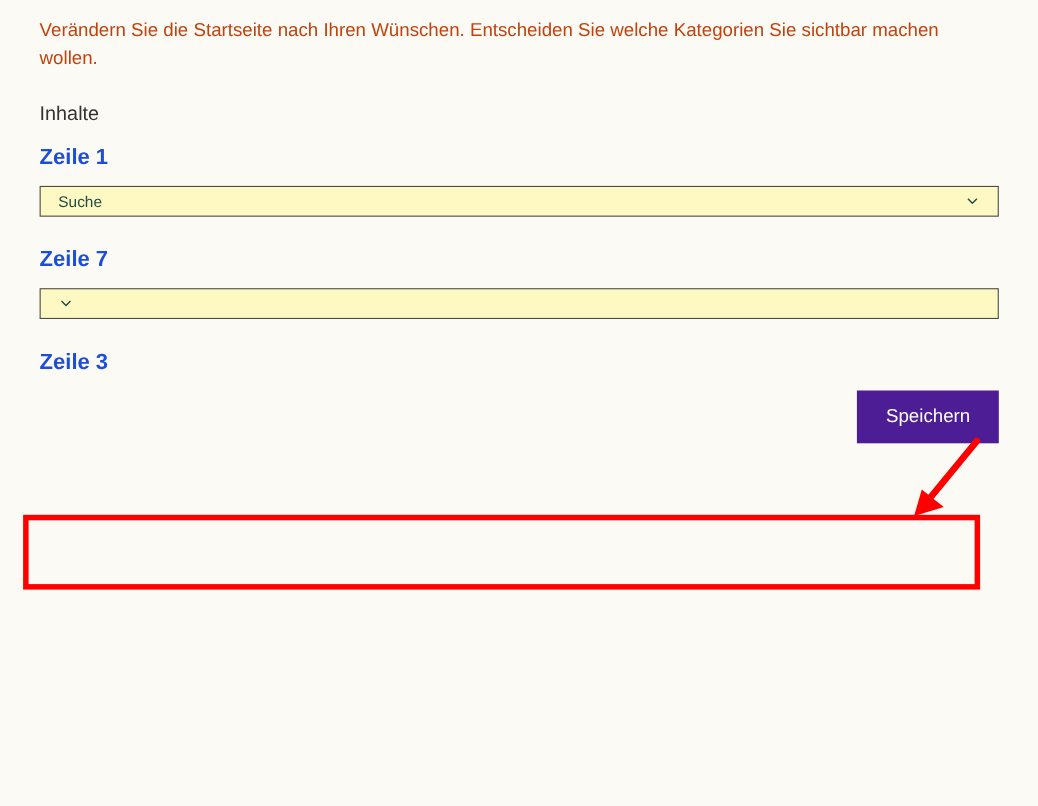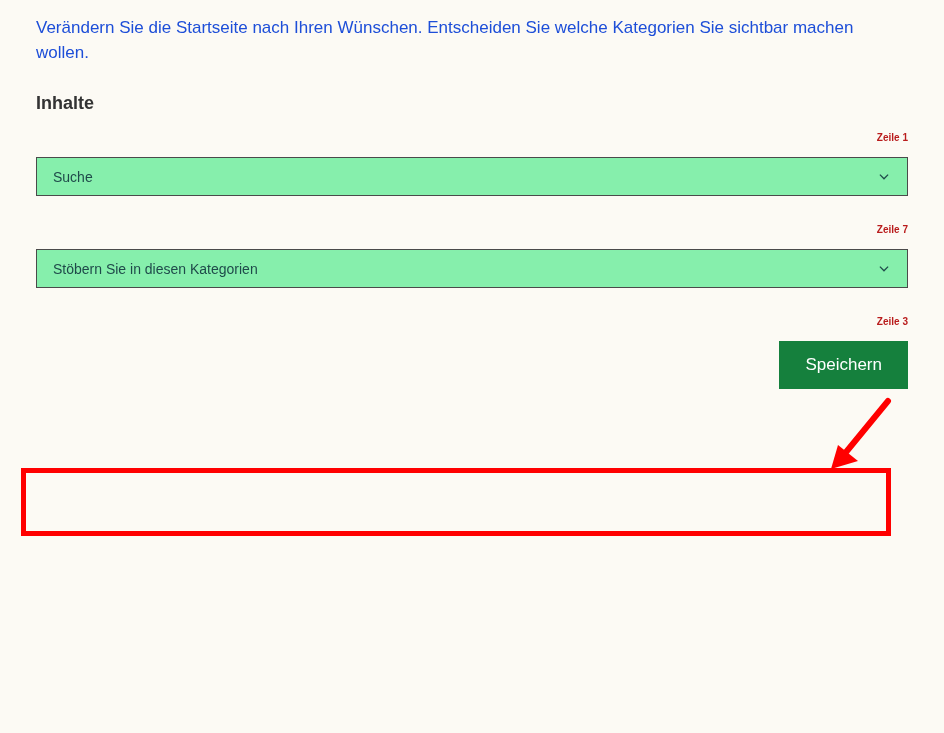--- a/index.html
+++ b/index.html
@@ -15,43 +15,42 @@
     box-sizing: border-box;
     position: relative;
   }
   .page {
     padding: 16px 36px 0 36px;
     box-sizing: border-box;
   }
   .intro {
     font-size: 17px;
     line-height: 1.45;
-    color: #1d4ed8;
+    color: #c2410c;
     margin: 0 0 28px 0;
   }
   .section-heading {
     font-size: 18px;
-    font-weight: 700;
+    font-weight: 400;
     color: #333;
     margin: 0 0 18px 0;
   }
   .row-label {
-    font-size: 10px;
+    font-size: 20px;
     font-weight: 700;
-    color: #b91c1c;
+    color: #1d4ed8;
     margin: 0 0 14px 0;
-    text-align: right;
   }
   .select-box {
     display: flex;
     align-items: center;
     justify-content: space-between;
-    height: 39px;
+    height: 28px;
     border: 1px solid #4a4a4a;
-    background: #86efac;
+    background: #fef9c3;
     padding: 0 16px;
     margin-bottom: 28px;
     box-sizing: border-box;
     cursor: pointer;
   }
   .select-text {
     font-size: 14px;
     color: #1f4a4a;
   }
   .chevron {
@@ -63,21 +62,21 @@
     width: 14px;
     height: 14px;
     display: block;
   }
   .button-row {
     display: flex;
     justify-content: flex-end;
     margin-top: 4px;
   }
   .save-button {
-    background: #15803d;
+    background: #4c1d95;
     color: #ffffff;
     border: none;
     font-size: 17px;
     padding: 14px 26px;
     cursor: pointer;
   }
   
   .annotation-box {
     position: absolute;
     border: 5px solid #ff0000;
@@ -105,21 +104,20 @@
     <span class="select-text">Suche</span>
     <span class="chevron">
       <svg viewBox="0 0 24 24">
           <path d="M5 8l7 7 7-7" fill="none" stroke="#1f4a4a" stroke-width="2.2"></path>
         </svg>
     </span>
   </div>
 
   <div class="row-label">Zeile 7</div>
   <div class="select-box">
-    <span class="select-text">Stöbern Sie in diesen Kategorien</span>
     <span class="chevron">
       <svg viewBox="0 0 24 24">
           <path d="M5 8l7 7 7-7" fill="none" stroke="#1f4a4a" stroke-width="2.2"></path>
         </svg>
     </span>
   </div>
 
   <div class="row-label">Zeile 3</div>
 
 

